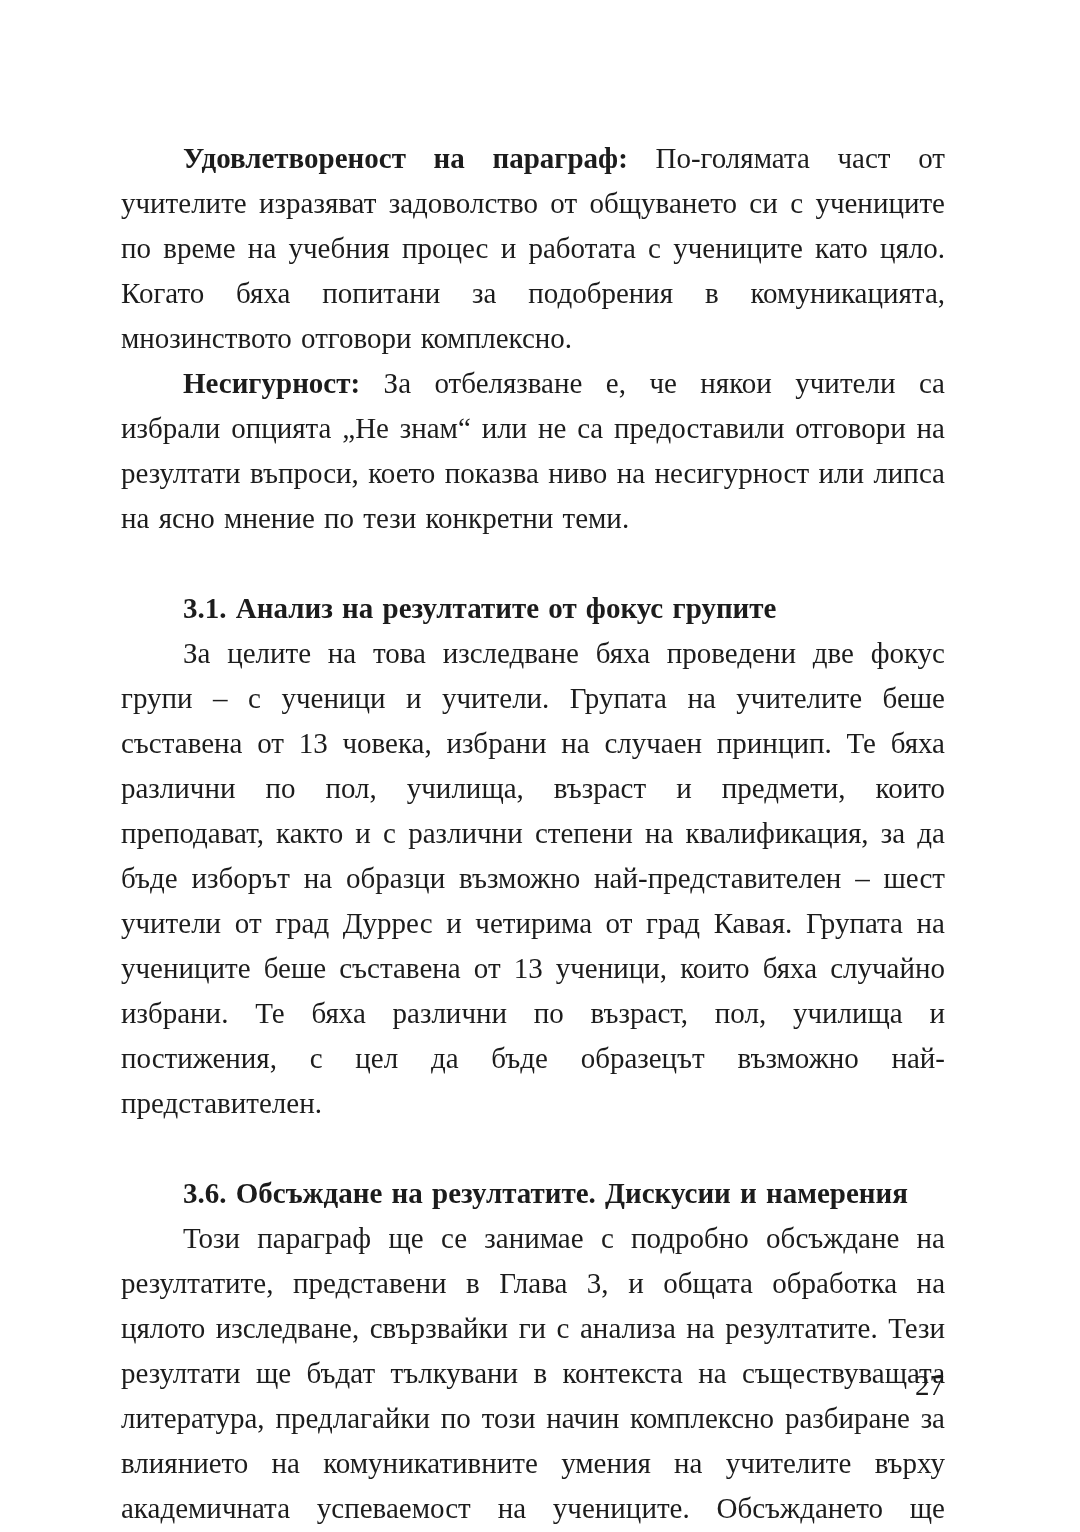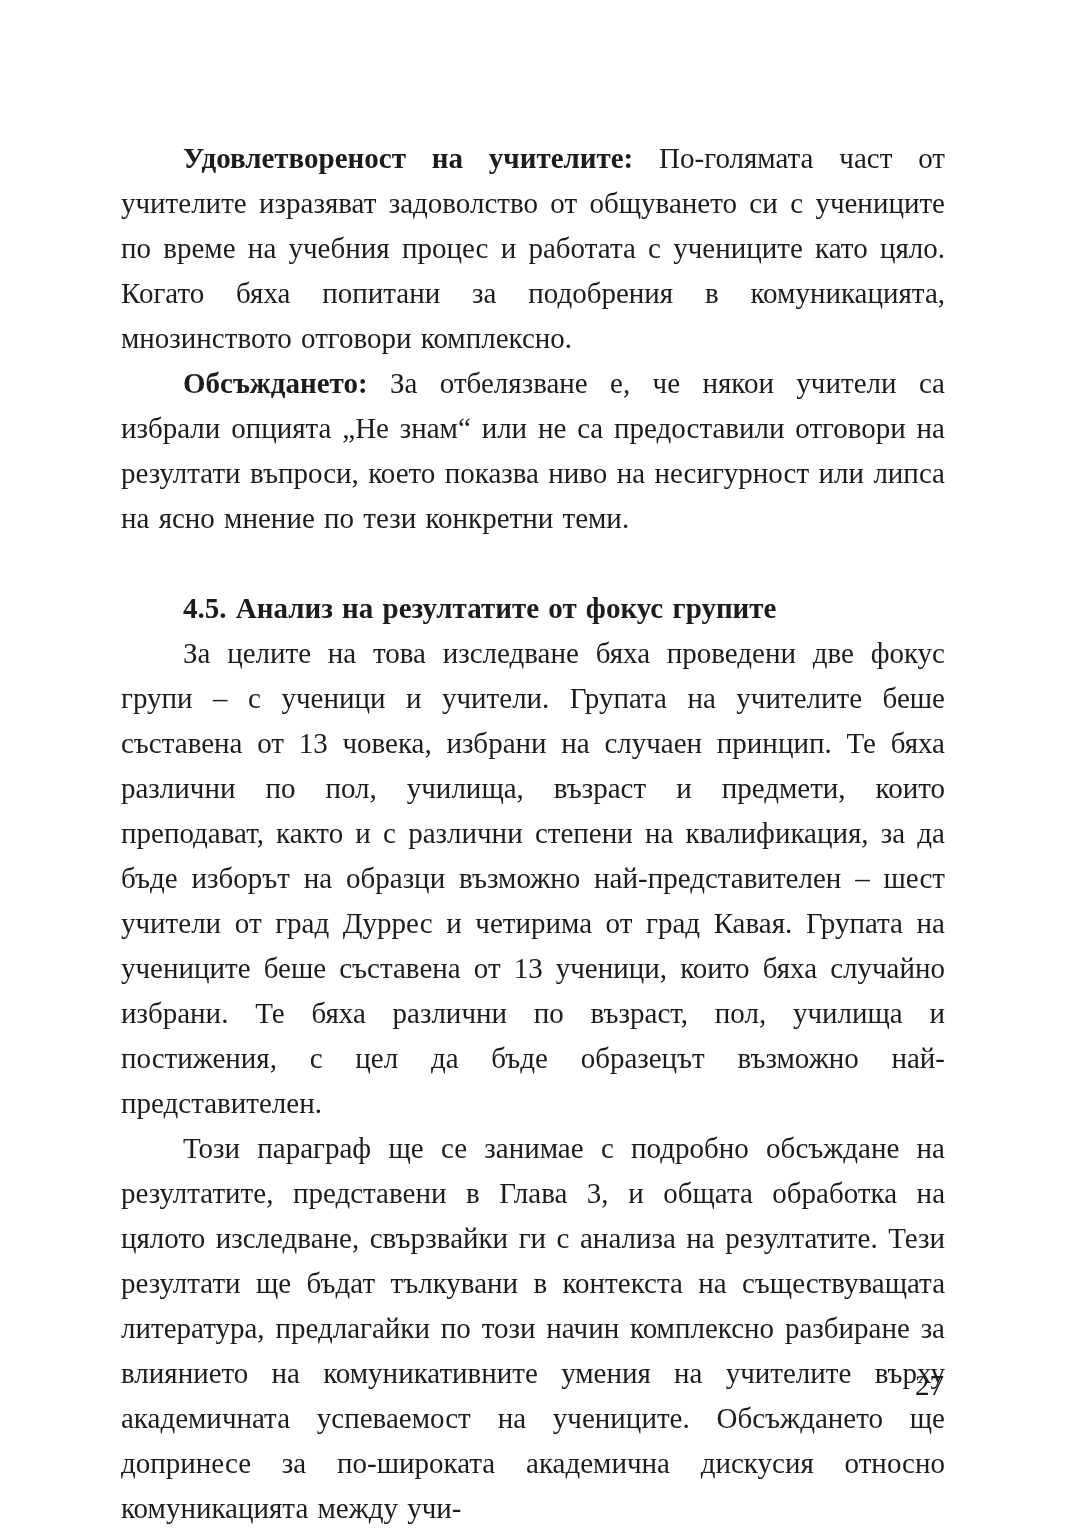--- a/index.html
+++ b/index.html
@@ -44,29 +44,30 @@
     line-height: 45px;
     color: #1c1c1c;
   }
 </style>
 </head>
 <body>
 
 <div class="page">
 
   <p>
-    <span class="lead-in">Удовлетвореност на учителите:</span><span> По-голямата част от учителите изразяват задоволство от общуването си с учениците по време на учебния процес и работата с учениците като цяло. Когато бяха попитани за подобрения в комуникацията, мнозинството отговори комплексно.</span>
+    <span class="lead-in">Удовлетвореност на параграф:</span><span> По-голямата част от учителите изразяват задоволство от общуването си с учениците по време на учебния процес и работата с учениците като цяло. Когато бяха попитани за подобрения в комуникацията, мнозинството отговори комплексно.</span>
   </p>
 
   <p>
-    <span class="lead-in">Обсъждането:</span><span> За отбелязване е, че някои учители са избрали опцията „Не знам“ или не са предоставили отговори на резултати въпроси, което показва ниво на несигурност или липса на ясно мнение по тези конкретни теми.</span>
+    <span class="lead-in">Несигурност:</span><span> За отбелязване е, че някои учители са избрали опцията „Не знам“ или не са предоставили отговори на резултати въпроси, което показва ниво на несигурност или липса на ясно мнение по тези конкретни теми.</span>
   </p>
 
-  <p class="section-heading">4.5. Анализ на резултатите от фокус групите</p>
+  <p class="section-heading">3.1. Анализ на резултатите от фокус групите</p>
 
   <p>За целите на това изследване бяха проведени две фокус групи – с ученици и учители. Групата на учителите беше съставена от 13 човека, избрани на случаен принцип. Те бяха различни по пол, училища, възраст и предмети, които преподават, както и с различни степени на квалификация, за да бъде изборът на образци възможно най-представителен – шест учители от град Дуррес и четирима от град Кавая. Групата на учениците беше съставена от 13 ученици, които бяха случайно избрани. Те бяха различни по възраст, пол, училища и постижения, с цел да бъде образецът възможно най-представителен.</p>
 
+  <p class="section-heading">3.6. Обсъждане на резултатите. Дискусии и намерения</p>
 
   <p>Този параграф ще се занимае с подробно обсъждане на резултатите, представени в Глава 3, и общата обработка на цялото изследване, свързвайки ги с анализа на резултатите. Тези резултати ще бъдат тълкувани в контекста на съществуващата литература, предлагайки по този начин комплексно разбиране за влиянието на комуникативните умения на учителите върху академичната успеваемост на учениците. Обсъждането ще допринесе за по-широката академична дискусия относно комуникацията между учи-</p>
 
 </div>
 
 <div class="page-number">27</div>
 
 </body></html>

